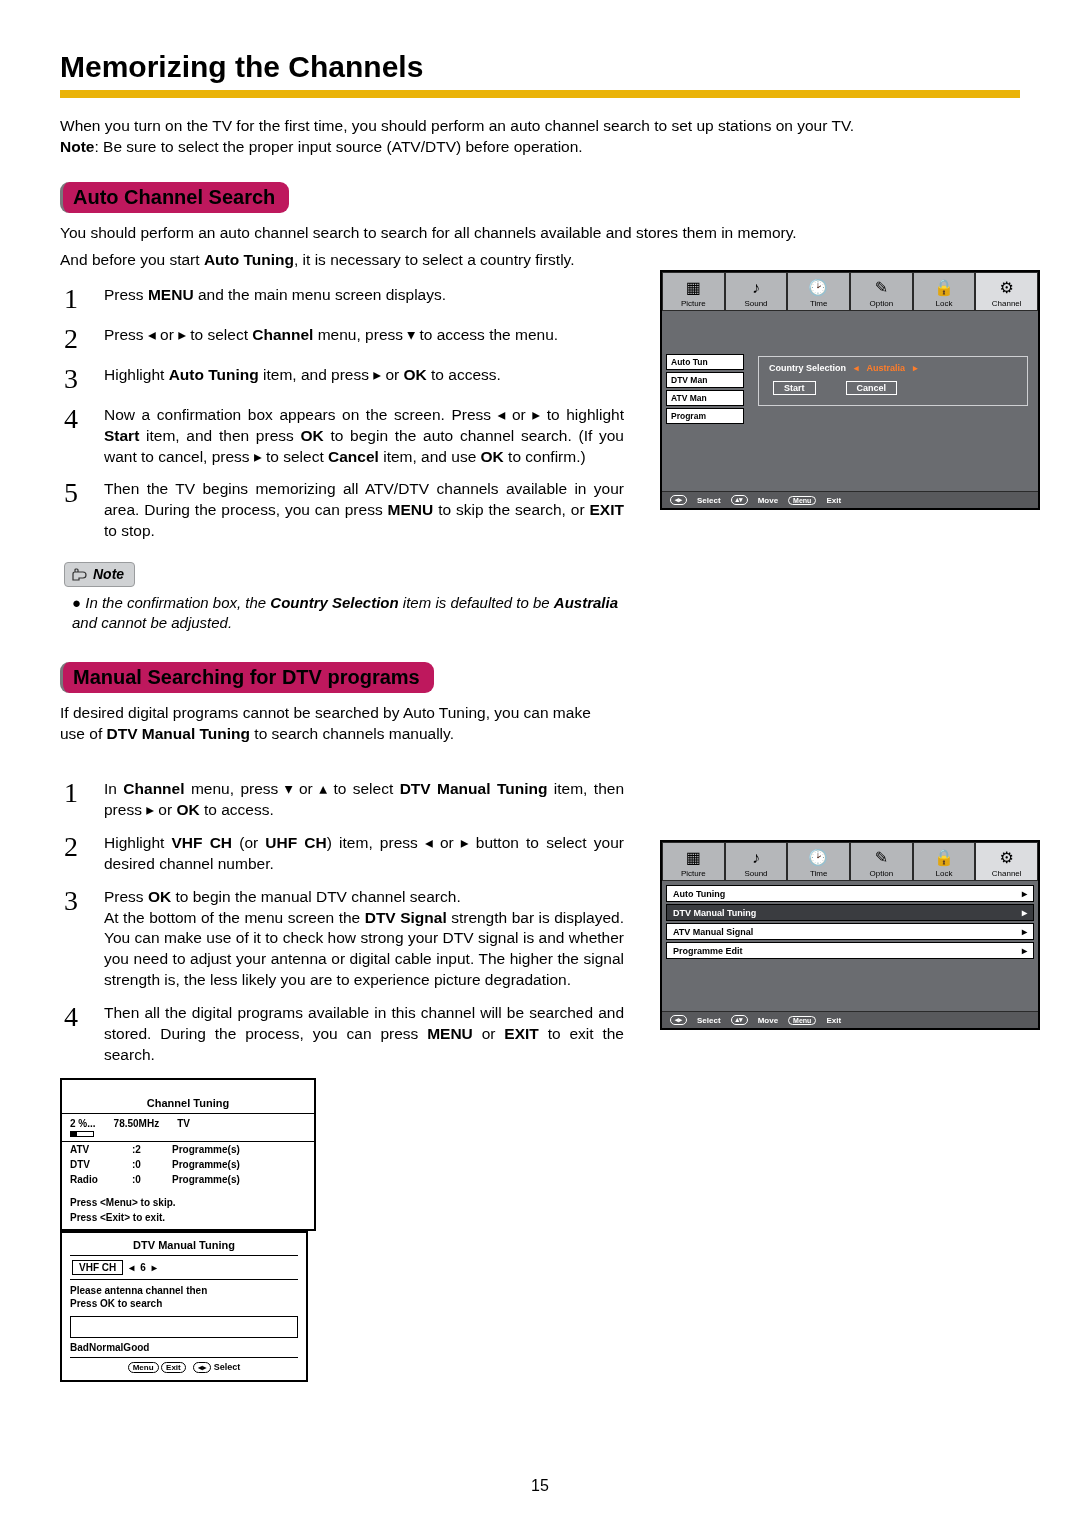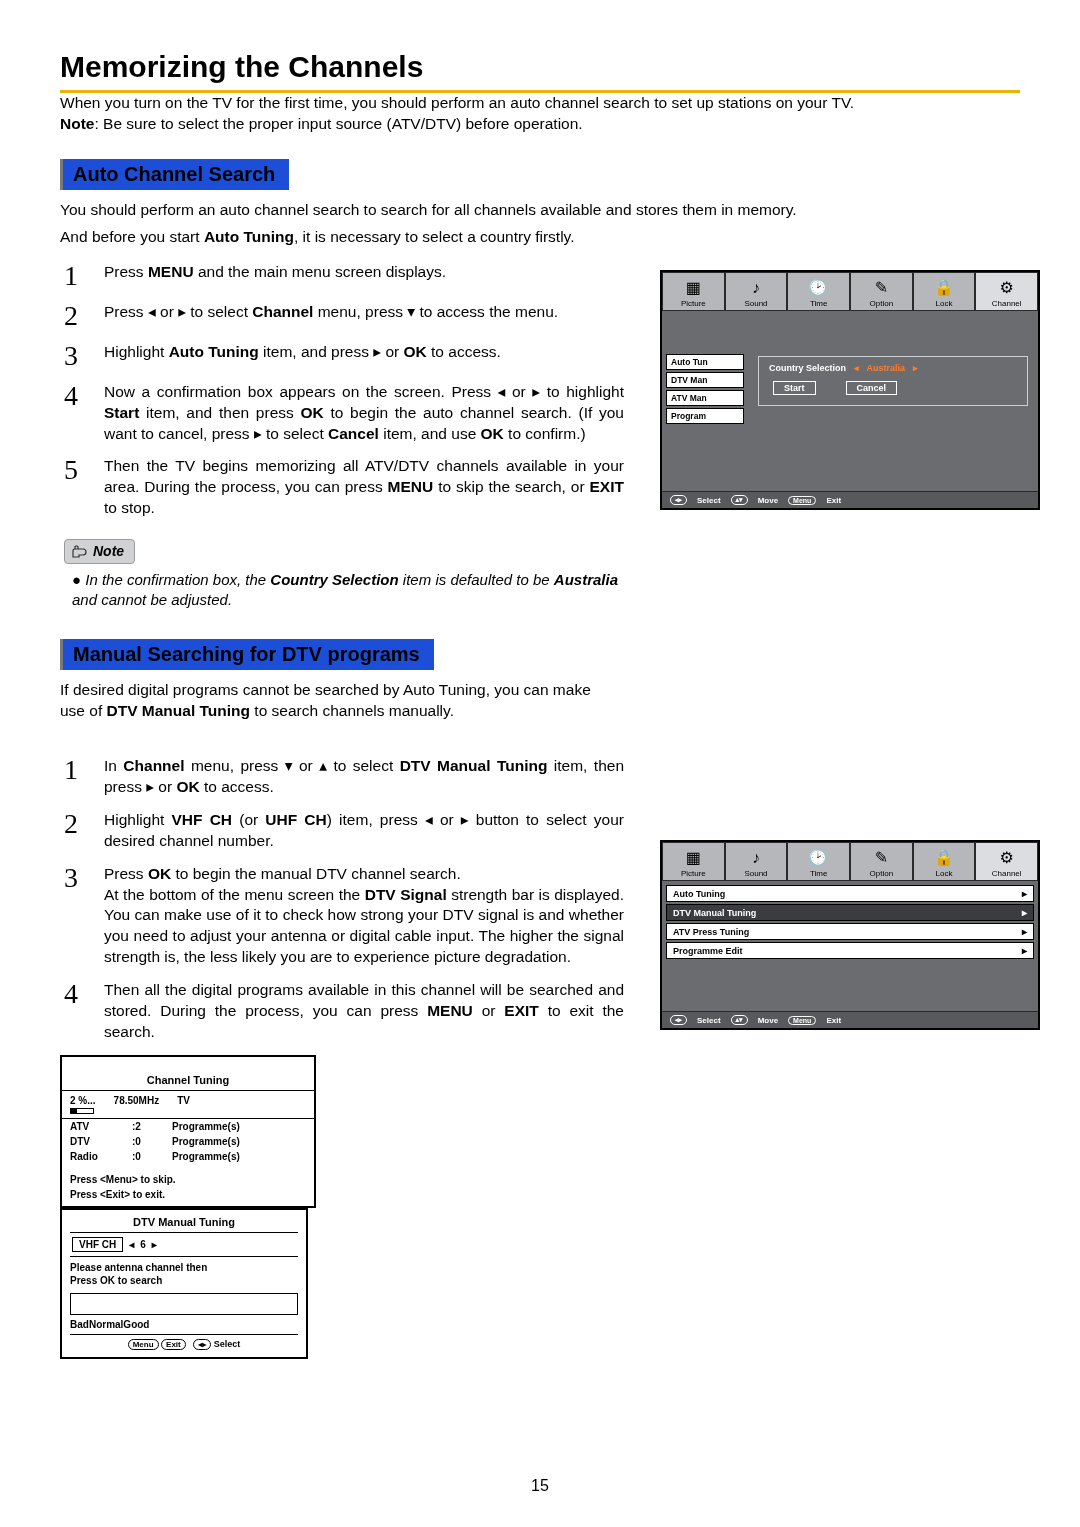--- a/index.html
+++ b/index.html
@@ -9,33 +9,35 @@
     height: 1527px;
     margin: 0 auto;
     background: #fff;
     color: #000;
     position: relative;
     padding: 50px 60px 40px 60px;
   }
   h1 {
     font-size: 30px;
     font-weight: bold;
-    border-bottom: 3px solid #eab308;
+    border-bottom: 8px solid #eab308;
     padding-bottom: 6px;
+    margin-bottom: 18px;
   }
   .intro { font-size: 15.5px; line-height: 1.35; margin-bottom: 24px; }
   .intro b { font-weight: bold; }
   .section-heading {
     display: inline-block;
-    background: #1d4ed8;
+    background: #be185d;
     border-left: 3px solid #787a7c;
     font-size: 20px;
     font-weight: bold;
     padding: 4px 14px 4px 10px;
     margin-bottom: 10px;
+    border-radius: 9px;
   }
   .section-body { font-size: 15.5px; line-height: 1.35; }
   .section-body p { margin-bottom: 6px; }
   .steps { margin-top: 14px; }
   .step { display: flex; margin-bottom: 12px; }
   .step-num {
     font-family: "Times New Roman", serif;
     font-size: 28px;
     width: 44px;
     flex-shrink: 0;
@@ -308,21 +310,21 @@
   <div class="menu-list" id="list3">
       <div class="menu-item">
         <span>Auto Tuning</span>
         <span class="chev">▸</span>
       </div>
       <div class="menu-item sel">
         <span>DTV Manual Tuning</span>
         <span class="chev">▸</span>
       </div>
       <div class="menu-item">
-        <span>ATV Press Tuning</span>
+        <span>ATV Manual Signal</span>
         <span class="chev">▸</span>
       </div>
       <div class="menu-item">
         <span>Programme Edit</span>
         <span class="chev">▸</span>
       </div>
     </div>
   <div style="height:46px"></div>
   <div class="footer-bar">
     <span class="pill">◂▸</span>

